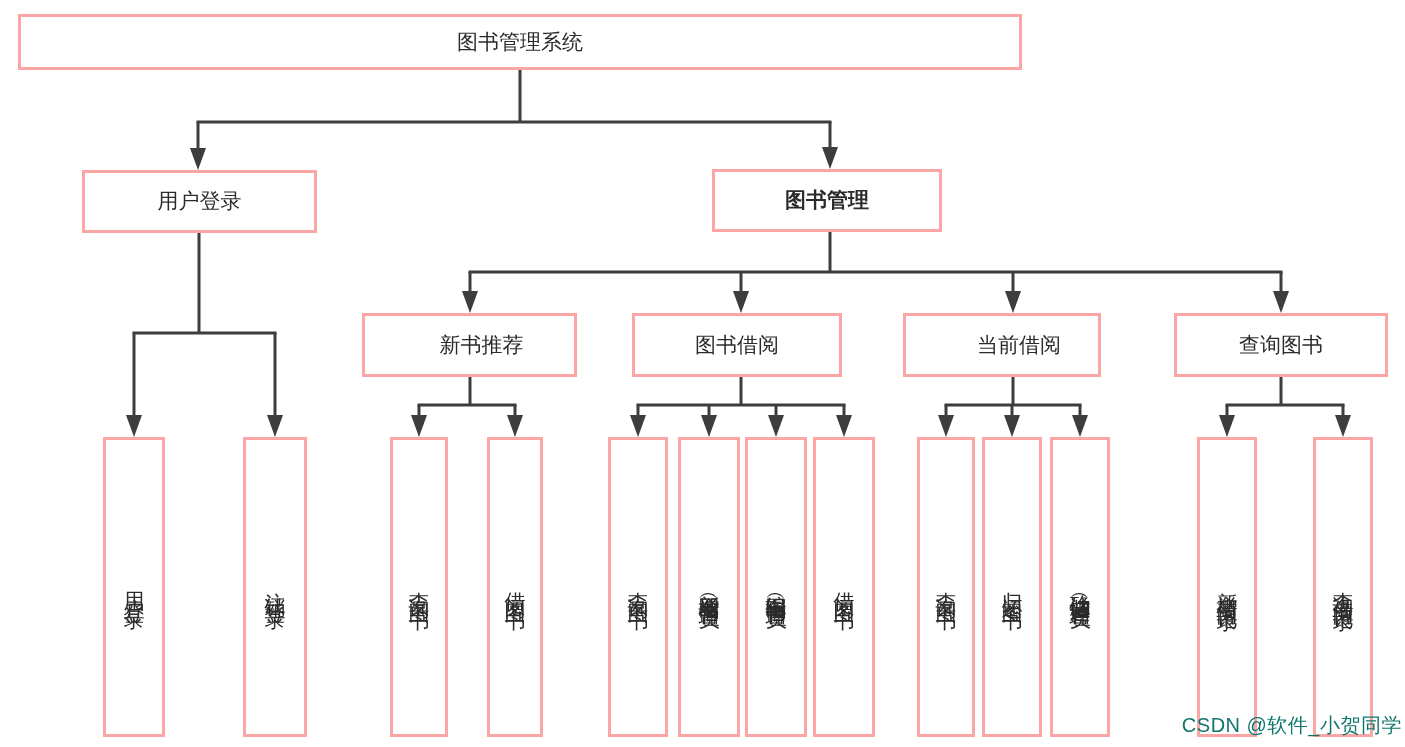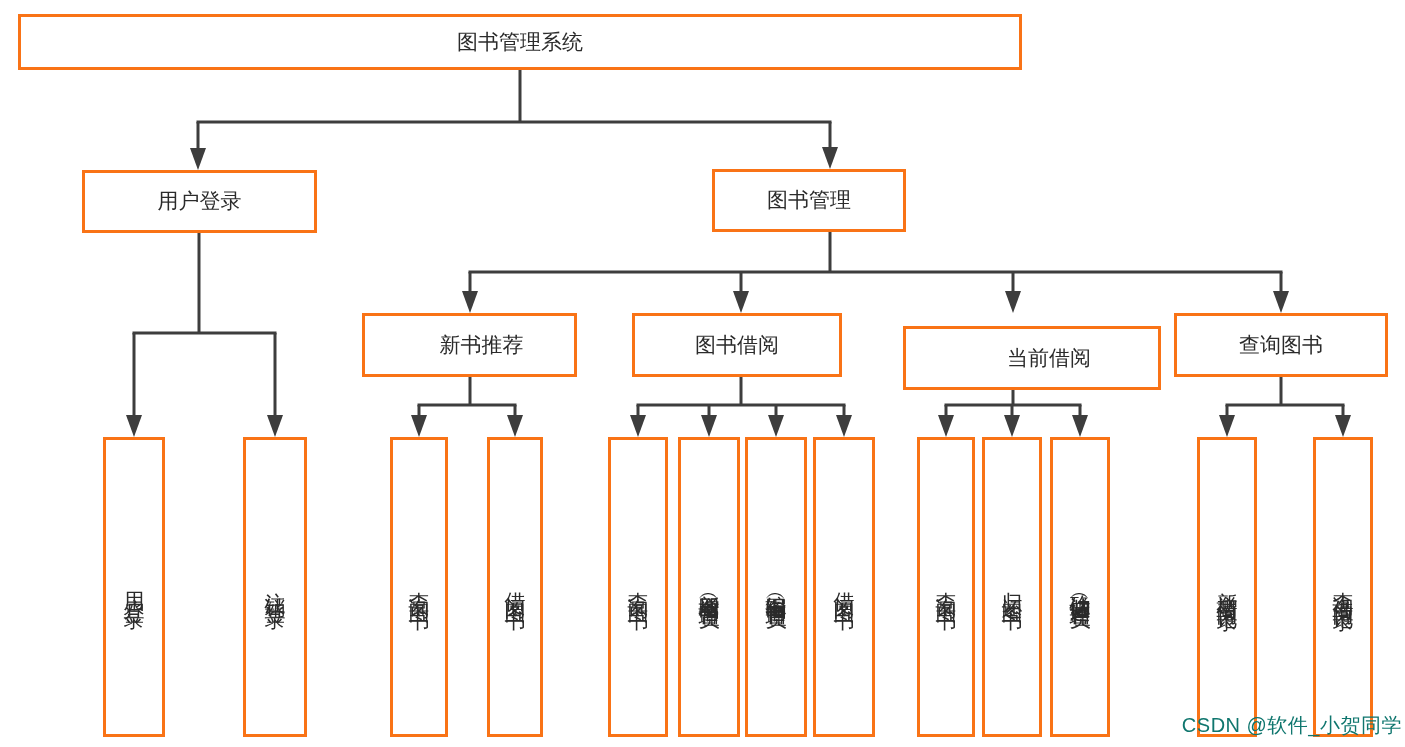--- a/index.html
+++ b/index.html
@@ -6,21 +6,21 @@
   #canvas{
     position:relative;
     width:1405px;height:747px;
     background:#ffffff;
     font-family:"Liberation Sans", sans-serif;
     overflow:hidden;
   }
   .node{
     position:absolute;
     box-sizing:border-box;
-    border:3px solid #f97316;
+    border:3px solid #fca5a5;
     background:#ffffff;
     display:flex;
     align-items:center;
     justify-content:center;
     color:#2b2b2b;
     font-size:21px;
     text-align:center;
     line-height:1.15;
   }
   .node.v{
@@ -107,25 +107,25 @@
     <line x1="1225.5" y1="405" x2="1344.5" y2="405"></line>
     <line x1="1227" y1="405" x2="1227" y2="417"></line>
     <polygon points="1219,415 1235,415 1227,437"></polygon>
     <line x1="1343" y1="405" x2="1343" y2="417"></line>
     <polygon points="1335,415 1351,415 1343,437"></polygon>
   </svg>
 
   <div class="node" style="left:18px;top:14px;width:1004px;height:56px;">图书管理系统</div>
 
   <div class="node" style="left:82px;top:170px;width:235px;height:63px;">用户登录</div>
-  <div class="node" style="left:712px;top:169px;width:194px;height:63px;">图书管理</div>
+  <div class="node" style="left:712px;top:169px;width:230px;height:63px;font-weight:bold;">图书管理</div>
 
   <div class="node" style="left:362px;top:313px;width:215px;height:64px;padding-left:24px;">新书推荐</div>
   <div class="node" style="left:632px;top:313px;width:210px;height:64px;">图书借阅</div>
-  <div class="node" style="left:903px;top:326px;width:258px;height:64px;padding-left:34px;">当前借阅</div>
+  <div class="node" style="left:903px;top:313px;width:198px;height:64px;padding-left:34px;">当前借阅</div>
   <div class="node" style="left:1174px;top:313px;width:214px;height:64px;">查询图书</div>
 
   <div class="node v" style="left:103px;top:437px;width:62px;height:300px;">用户登录</div>
   <div class="node v" style="left:243px;top:437px;width:64px;height:300px;">注销登录</div>
 
   <div class="node v" style="left:390px;top:437px;width:58px;height:300px;">查询图书</div>
   <div class="node v" style="left:487px;top:437px;width:56px;height:300px;">借阅图书</div>
 
   <div class="node v" style="left:608px;top:437px;width:60px;height:300px;">查询图书</div>
   <div class="node v" style="left:678px;top:437px;width:62px;height:300px;letter-spacing:2px;">新增图书（管理员）</div>

